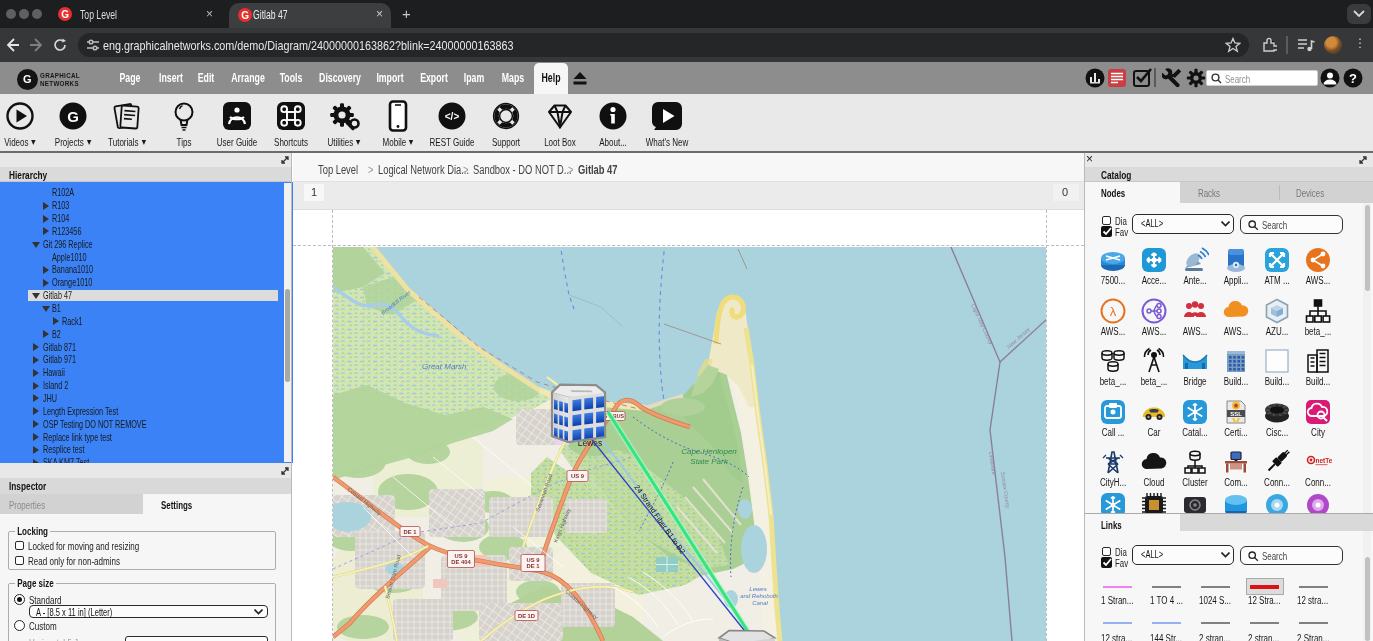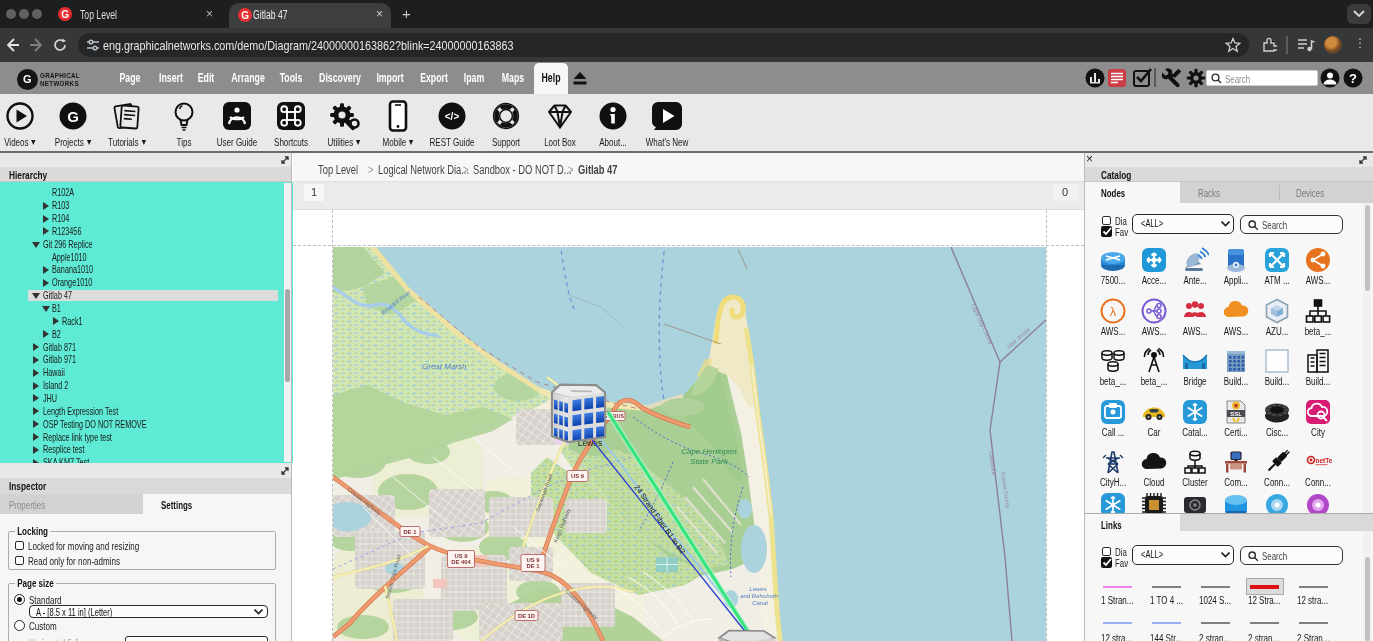--- a/index.html
+++ b/index.html
@@ -248,21 +248,21 @@
       <path d="M13,10 L24.5,17 L13,24 Z" fill="#fff"></path>
     </svg>
 <div class="t" style="left:667px;top:136px;transform:scaleX(0.73) translateX(-50%);font-size:11px;color:#1a1a1a">What's New</div>
     <div class="a" style="left:0;top:153px;width:292px;height:488px;background:#f7f7f7;border-right:1px solid #b5b5b5"></div>
 <div class="a" style="left:0;top:153px;width:292px;height:14px;background:#e8e8e8"></div>
 <svg class="a" style="left:280px;top:155px" width="10" height="10">
       <path d="M2,8 L8,2 M5,2 H8 V5 M2,5 V8 H5" stroke="#333" stroke-width="1.3" fill="none"></path>
     </svg>
 <div class="a" style="left:0;top:167px;width:292px;height:15px;background:#dadada;border-bottom:1px solid #c6c6c6"></div>
 <div class="t" style="left:9px;top:169px;font-size:11.5px;font-weight:bold;color:#111;transform:scaleX(0.72)">Hierarchy</div>
-<div class="a" style="left:0;top:182px;width:308px;height:281px;background:#5eead4;overflow:hidden">
+<div class="a" style="left:0;top:182px;width:308px;height:281px;background:#3b82f6;overflow:hidden">
 <div class="t" style="left:52px;top:4.3px;font-size:10.5px;color:#191919;transform:scaleX(0.69)">R102A</div>
 <span class="tri-r" style="left:43px;top:19.6px"></span>
 <div class="t" style="left:52px;top:17.1px;font-size:10.5px;color:#191919;transform:scaleX(0.69)">R103</div>
 <span class="tri-r" style="left:43px;top:32.5px"></span>
 <div class="t" style="left:52px;top:30.0px;font-size:10.5px;color:#191919;transform:scaleX(0.69)">R104</div>
 <span class="tri-r" style="left:43px;top:45.3px"></span>
 <div class="t" style="left:52px;top:42.8px;font-size:10.5px;color:#191919;transform:scaleX(0.69)">R123456</div>
 <span class="tri-d" style="left:32px;top:59.7px"></span>
 <div class="t" style="left:43px;top:55.7px;font-size:10.5px;color:#191919;transform:scaleX(0.69)">Git 296 Replice</div>
 <div class="t" style="left:52px;top:68.5px;font-size:10.5px;color:#191919;transform:scaleX(0.69)">Apple1010</div>

